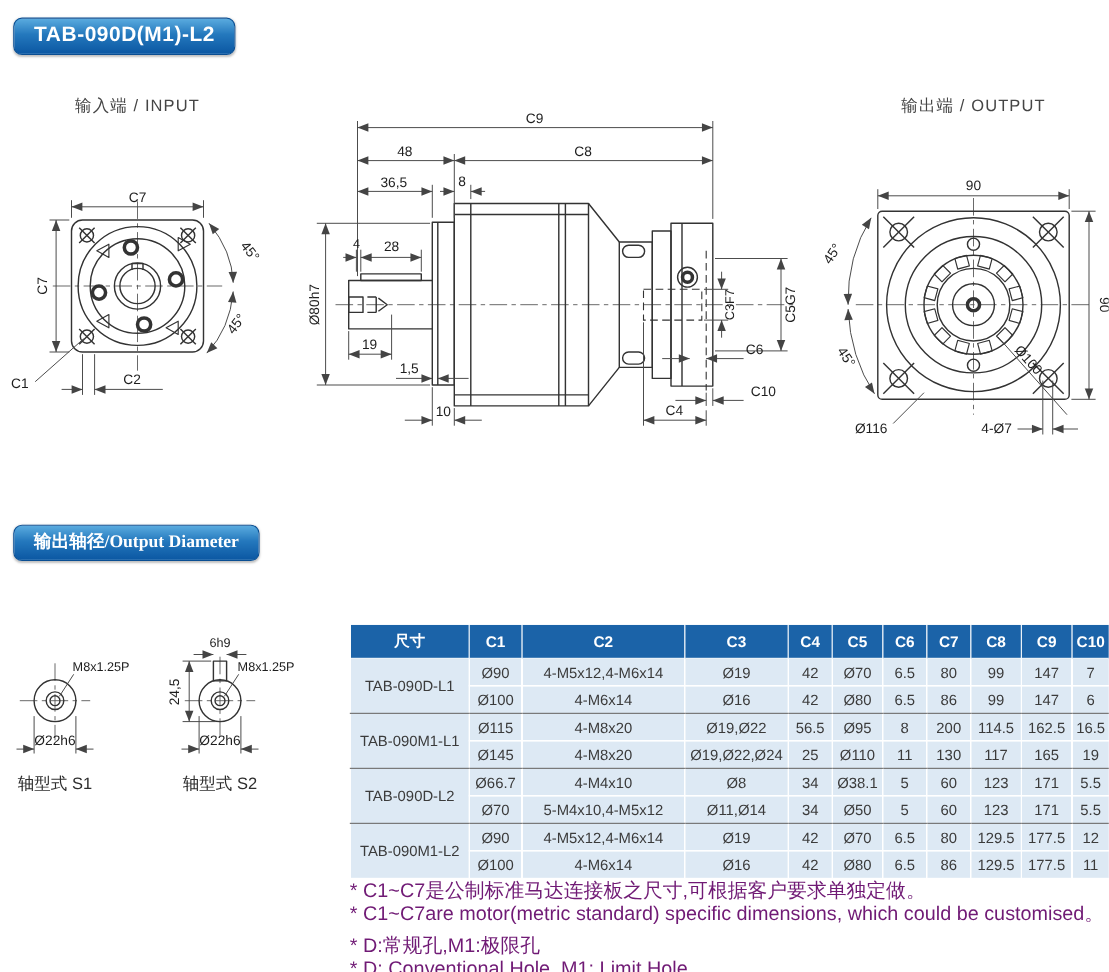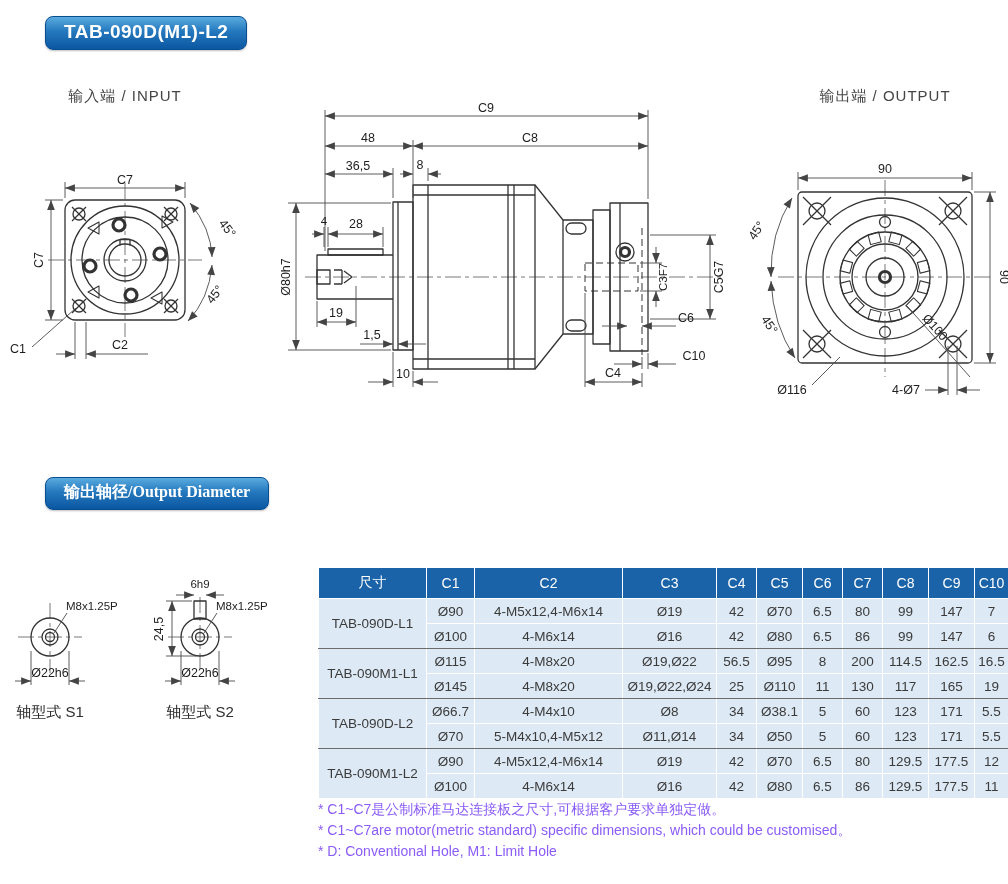--- a/index.html
+++ b/index.html
@@ -1,50 +1,50 @@
 <!DOCTYPE html>
 <html><head>
 <meta charset="utf-8">
 <style>
   html,body{margin:0;padding:0;}
   body{width:1008px;height:884px;background:#fff;position:relative;overflow:hidden;
        font-family:"Liberation Sans",sans-serif;}
   .badge{position:absolute;left:12px;display:inline-block;padding:4px 18px 6px 18px;
          border-radius:8px;color:#fff;font-weight:bold;
          background:linear-gradient(180deg,#5aabdf 0%,#2478bd 45%,#0b57a2 100%);
-         border:1px solid #0a4e92;box-shadow:0 1px 2px rgba(0,0,0,.25);margin-left:33px;}
+         border:1px solid #0a4e92;box-shadow:0 1px 2px rgba(0,0,0,.25);}
   #badge-model{top:16px;font-size:19px;letter-spacing:.5px;}
   #badge-output-diameter{top:477px;font-size:16px;font-family:Liberation Serif, serif;}
   svg.drawing{position:absolute;}
   #input-svg{left:0;top:85px;}
   #side-svg{left:280px;top:85px;}
   #output-svg{left:740px;top:85px;}
   #shafts-svg{left:10px;top:555px;}
   .obj{fill:none;stroke:#333;stroke-width:1.3;stroke-linejoin:round;}
   .obj2{fill:none;stroke:#333;stroke-width:1.05;stroke-linejoin:round;}
   .ring{fill:none;stroke:#333;stroke-width:3.2;}
   .thin{fill:none;stroke:#4a4a4a;stroke-width:0.9;}
   .dash{fill:none;stroke:#333;stroke-width:1;stroke-dasharray:7 4;}
   .cline{fill:none;stroke:#555;stroke-width:0.8;stroke-dasharray:16 4 4 4;}
   text{font-family:"Liberation Sans",sans-serif;}
   .dim-t{font-size:12.5px;fill:#1e1e1e;}
   .dim-s{font-size:11.5px;fill:#1e1e1e;}
   .view-title{font-size:15px;fill:#454545;letter-spacing:1px;}
   .shaft-label{font-size:15px;fill:#2e2e2e;}
   #spec-table{position:absolute;left:318px;top:567px;width:690px;
               border-collapse:collapse;table-layout:fixed;font-size:13.5px;}
-  #spec-table th{background:#1b63a8;color:#fff;font-weight:normal;padding:6px 0;
+  #spec-table th{background:#1b63a8;color:#fff;font-weight:bold;padding:6px 0;
                  border:1.5px solid #fff;font-size:14px;}
   #spec-table td{background:#dde9f4;color:#3b3b3b;text-align:center;padding:4.5px 0;
                  border:1.5px solid #fff;overflow:hidden;white-space:nowrap;}
   #spec-table tr.group-end td{border-bottom:1.5px solid #6b6b6b;}
   #spec-table td.model{font-size:13.5px;}
   #spec-table td.model.sep{border-bottom:1.5px solid #6b6b6b;}
   #footnotes{position:absolute;left:318px;top:799px;width:688px;}
-  .footnote{font-size:14px;color:#8b5cf6;line-height:21px;}
+  .footnote{font-size:18px;color:#701a75;line-height:21px;}
   .footnote.gap{margin-top:8px;}
 </style>
 </head>
 <body>
 
 <div class="badge" id="badge-model">TAB-090D(M1)-L2</div>
 
 <svg id="input-svg" class="drawing" width="260" height="320" viewBox="0 0 260 320">
   <defs>
     <marker id="arI" viewBox="0 0 10 8" markerWidth="11" markerHeight="9" refX="9.5" refY="4" orient="auto-start-reverse" markerUnits="userSpaceOnUse">
@@ -472,14 +472,15 @@
         <td>129.5</td>
         <td>177.5</td>
         <td>11</td>
       </tr>
     </tbody>
 </table>
 
 <div id="footnotes">
   <div class="footnote">* C1~C7是公制标准马达连接板之尺寸,可根据客户要求单独定做。</div>
   <div class="footnote">* C1~C7are motor(metric standard)  specific dimensions, which could be customised。</div>
+  <div class="footnote gap">* D:常规孔,M1:极限孔</div>
   <div class="footnote">* D: Conventional Hole, M1: Limit Hole</div>
 </div>
 
 </body></html>

